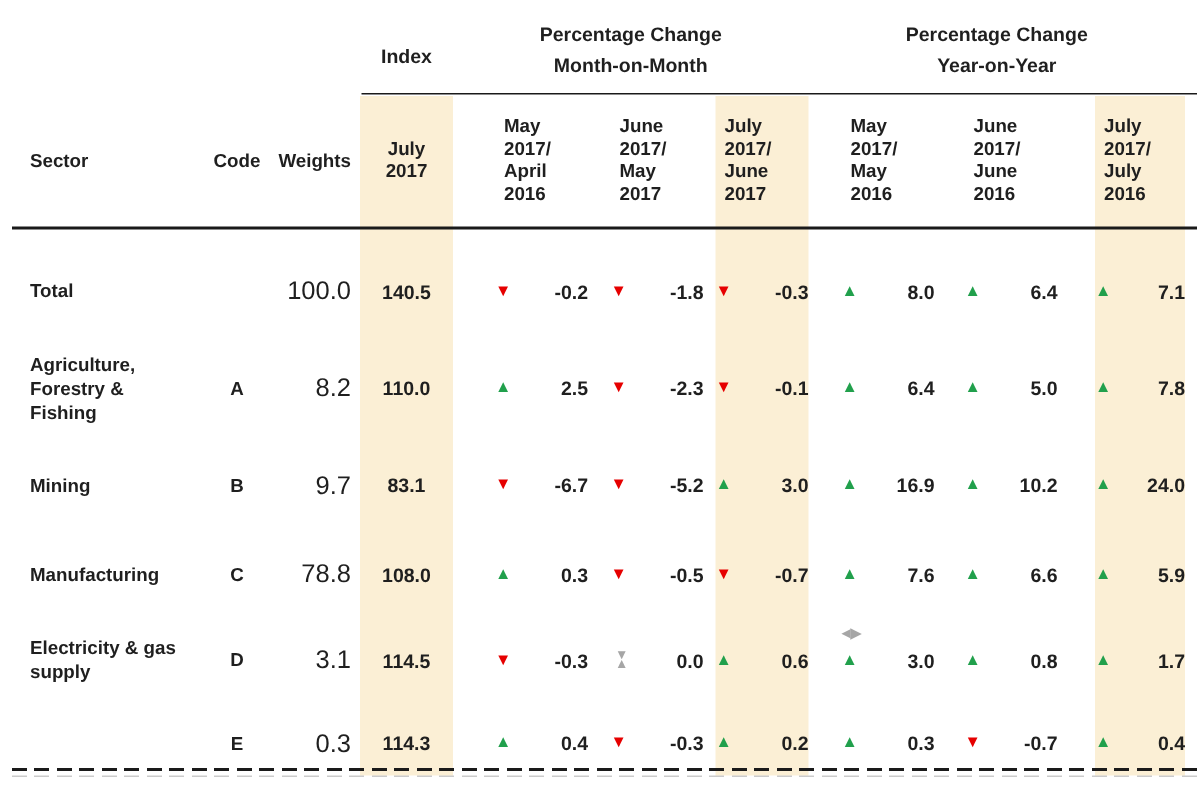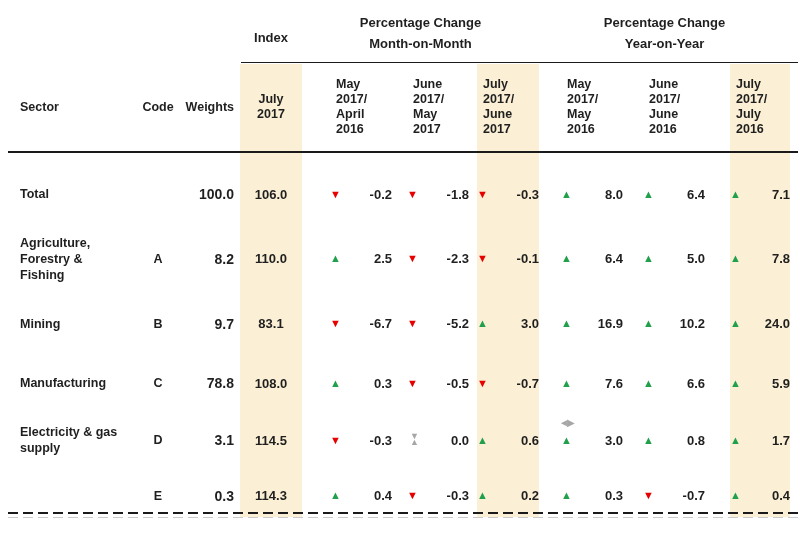--- a/index.html
+++ b/index.html
@@ -61,21 +61,21 @@
   .colhead .lbl{font-size:12.5px;font-weight:bold;}
   .colhead .period{font-size:12.5px;font-weight:bold;line-height:15px;white-space:pre-line;padding-left:6px;text-align:left;}
   .colhead .period.center{text-align:center;padding-left:0;}
 
   .tbody{position:absolute;top:163px;left:0;right:0;}
   .row{width:100%;}
   .r1{height:62px;} .r2{height:67px;} .r3{height:63px;} .r4{height:56px;} .r5{height:58px;} .r6{height:53px;}
 
   .sector{font-size:12.5px;font-weight:bold;line-height:16px;white-space:pre-line;}
   .code{font-size:12.5px;font-weight:bold;}
-  .num{font-size:14px;font-weight:bold;}
+  .num{font-size:17px;font-weight:normal;}
   .idx{font-size:13px;font-weight:bold;}
 
   .chg{display:flex;justify-content:space-between;align-items:center;position:relative;}
   .chg .val{font-size:13px;font-weight:bold;}
   .tri{width:15px;line-height:1;font-size:11px;display:inline-flex;flex-direction:column;align-items:flex-start;}
   .tri-up::before{content:"▲";color:var(--up);}
   .tri-down::before{content:"▼";color:var(--down);}
   .tri-zero{align-items:center;font-size:9px;line-height:0.62;color:var(--neutral);}
   .tri-zero::before{content:"▼";}
   .tri-zero::after{content:"▲";}
@@ -130,21 +130,21 @@
 2016</div>
   </div>
   <div class="rule-header"></div>
 
   <div class="tbody">
 
     <div class="grid row r1">
       <div class="c-sector sector">Total</div>
       <div class="c-code code"></div>
       <div class="c-weights num">100.0</div>
-      <div class="c-index idx">106.0</div>
+      <div class="c-index idx">140.5</div>
       <div class="c-mom1 chg">
         <span class="tri tri-down"></span>
         <span class="val">-0.2</span>
       </div>
       <div class="c-mom2 chg">
         <span class="tri tri-down"></span>
         <span class="val">-1.8</span>
       </div>
       <div class="c-mom3 chg">
         <span class="tri tri-down"></span>

